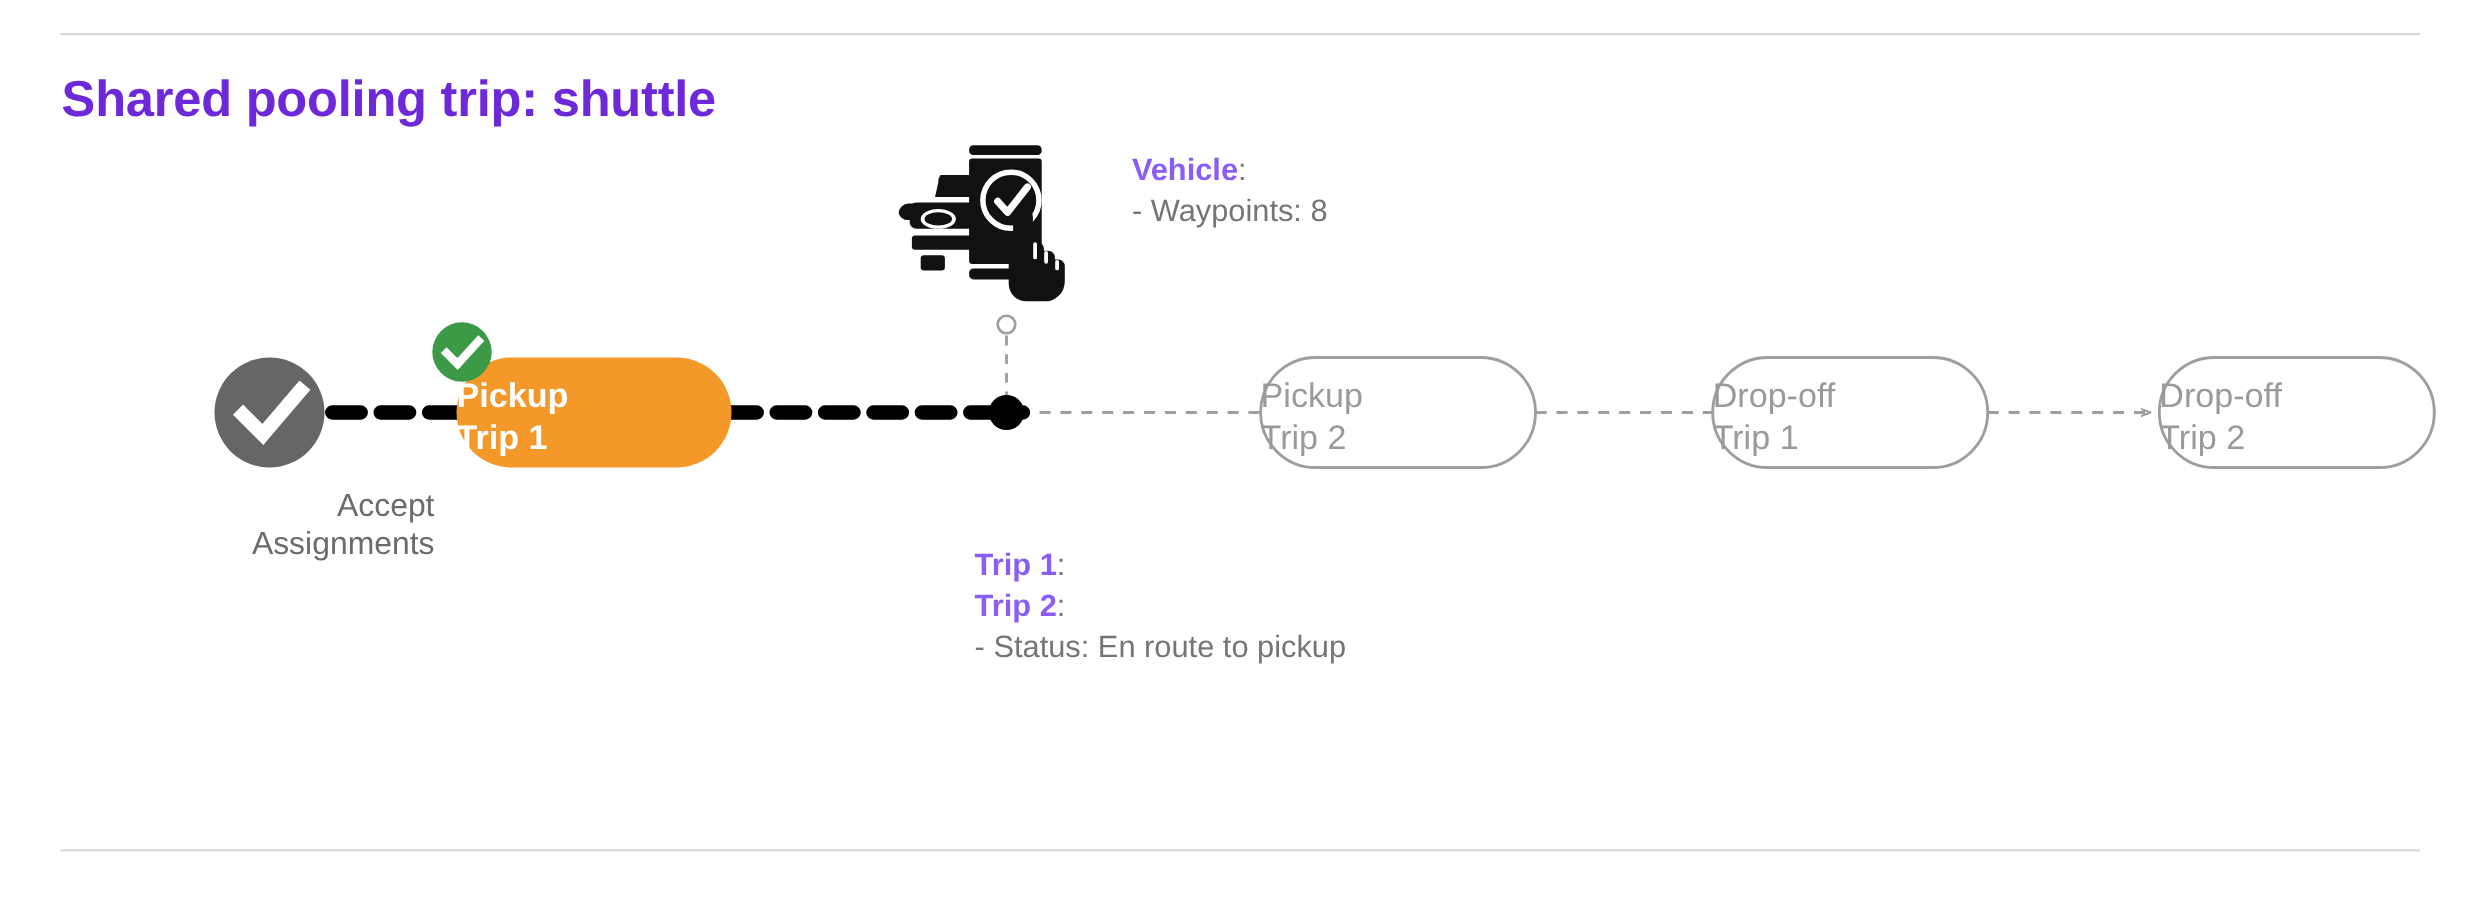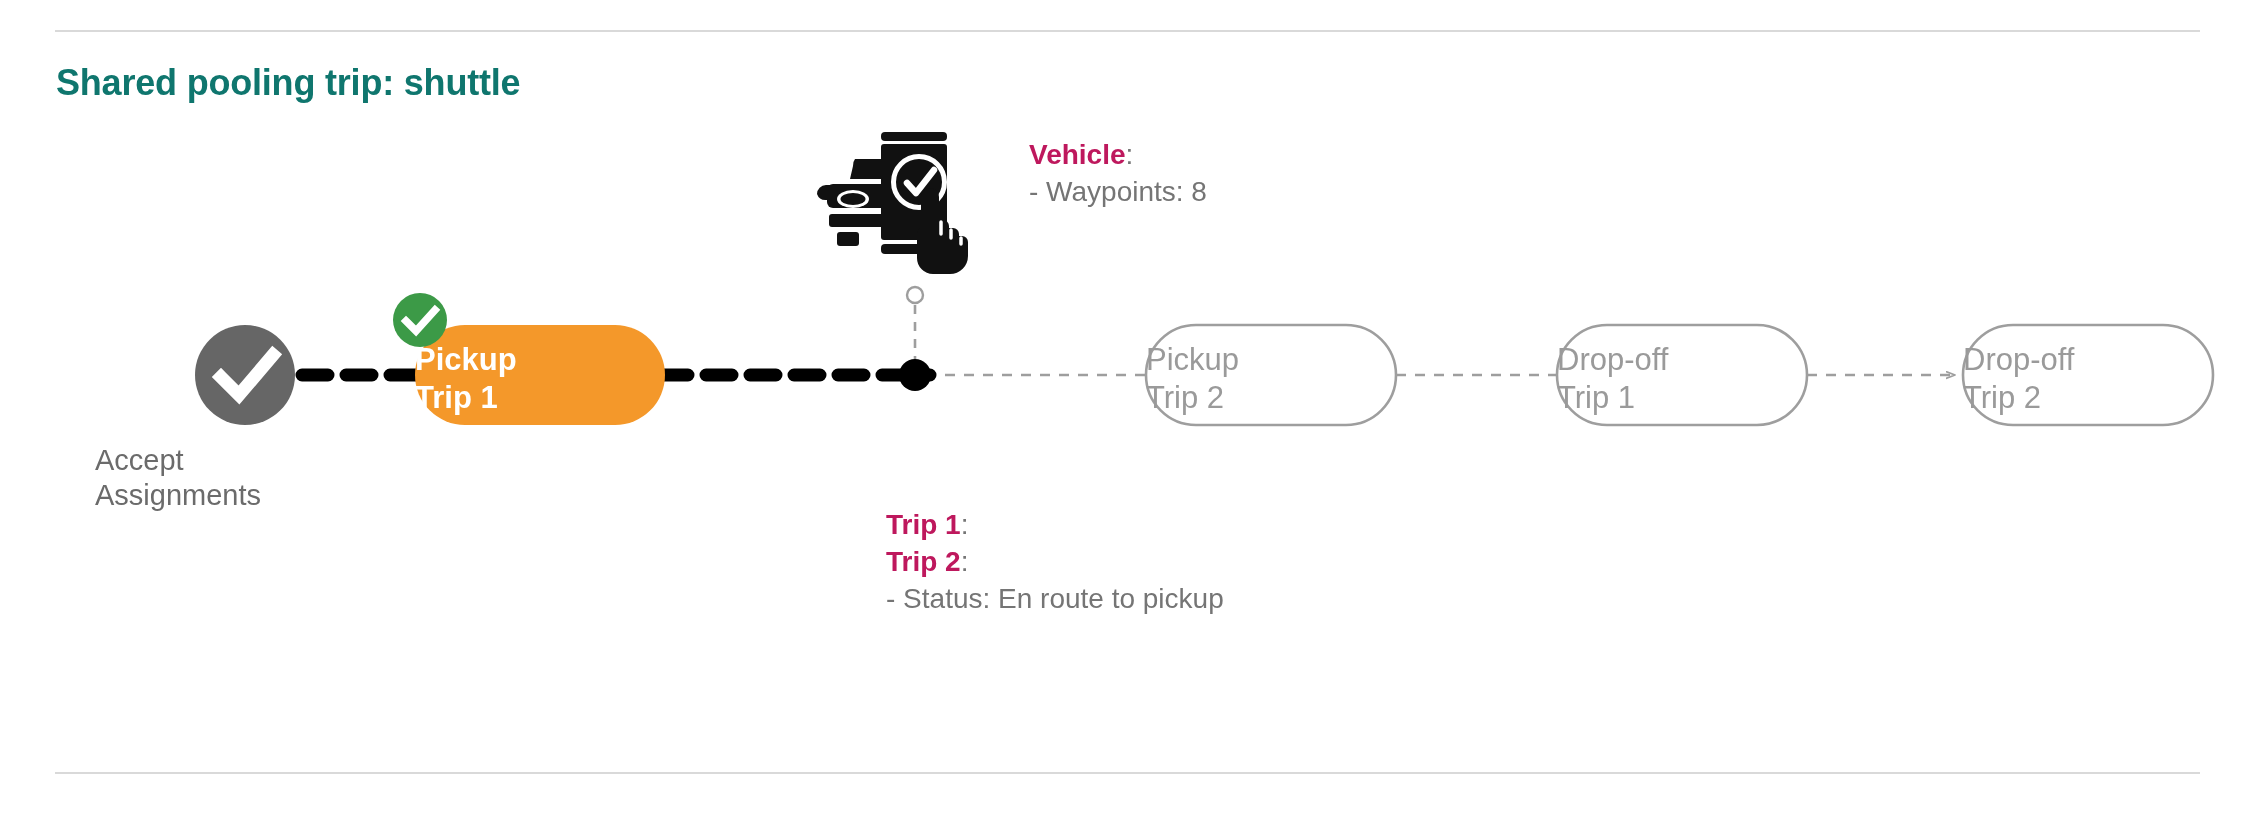--- a/index.html
+++ b/index.html
@@ -30,23 +30,23 @@
     background: #d9d9d9;
   }
   .divider.top    { top: 30px; }
   .divider.bottom { top: 772px; }
 
   
   .page-title {
     position: absolute;
     left: 56px;
     top: 62px;
-    font-size: 36px;
+    font-size: 46px;
     font-weight: bold;
-    color: #0f766e;
+    color: #6d28d9;
     letter-spacing: -0.2px;
     white-space: nowrap;
   }
 
   
   #diagram {
     position: absolute;
     left: 0;
     top: 0;
     width: 2245px;
@@ -67,38 +67,38 @@
     font-weight: bold;
   }
   .node-label.pending {
     color: #9a9a9a;
     font-size: 31px;
     font-weight: normal;
   }
 
   .start-caption {
     position: absolute;
-    text-align: left;
+    text-align: right;
     font-size: 29px;
     color: #6b6b6b;
     line-height: 1.22;
     white-space: pre-line;
   }
 
   
   .annot {
     position: absolute;
     font-size: 28px;
     line-height: 1.33;
     color: #757575;
     white-space: nowrap;
   }
   .annot .hdr {
     font-weight: bold;
-    color: #be185d;
+    color: #8b5cf6;
   }
   .annot .row { display: block; }
 
   
   .vehicle-icon {
     position: absolute;
     left: 815px;
     top: 122px;
     width: 162px;
     height: 152px;
@@ -203,21 +203,21 @@
 Trip 2</div>
 
   <div class="start-caption" style="left:95px; top:443px; width:300px;">Accept
 Assignments</div>
 
   <div class="annot" style="left:1029px; top:136px;">
     <span class="row"><span class="hdr">Vehicle</span><span>:</span></span>
     <span class="row">- Waypoints: 8</span>
   </div>
 
-  <div class="annot" style="left:886px; top:495px;margin-top:11px;">
+  <div class="annot" style="left:886px; top:495px;">
 
     <span class="row"><span class="hdr">Trip 1</span><span>:</span></span>
 
     <span class="row"><span class="hdr">Trip 2</span><span>:</span></span>
     <span class="row">- Status:  En route to pickup</span>
   </div>
 
 </div>
 
 </body></html>

